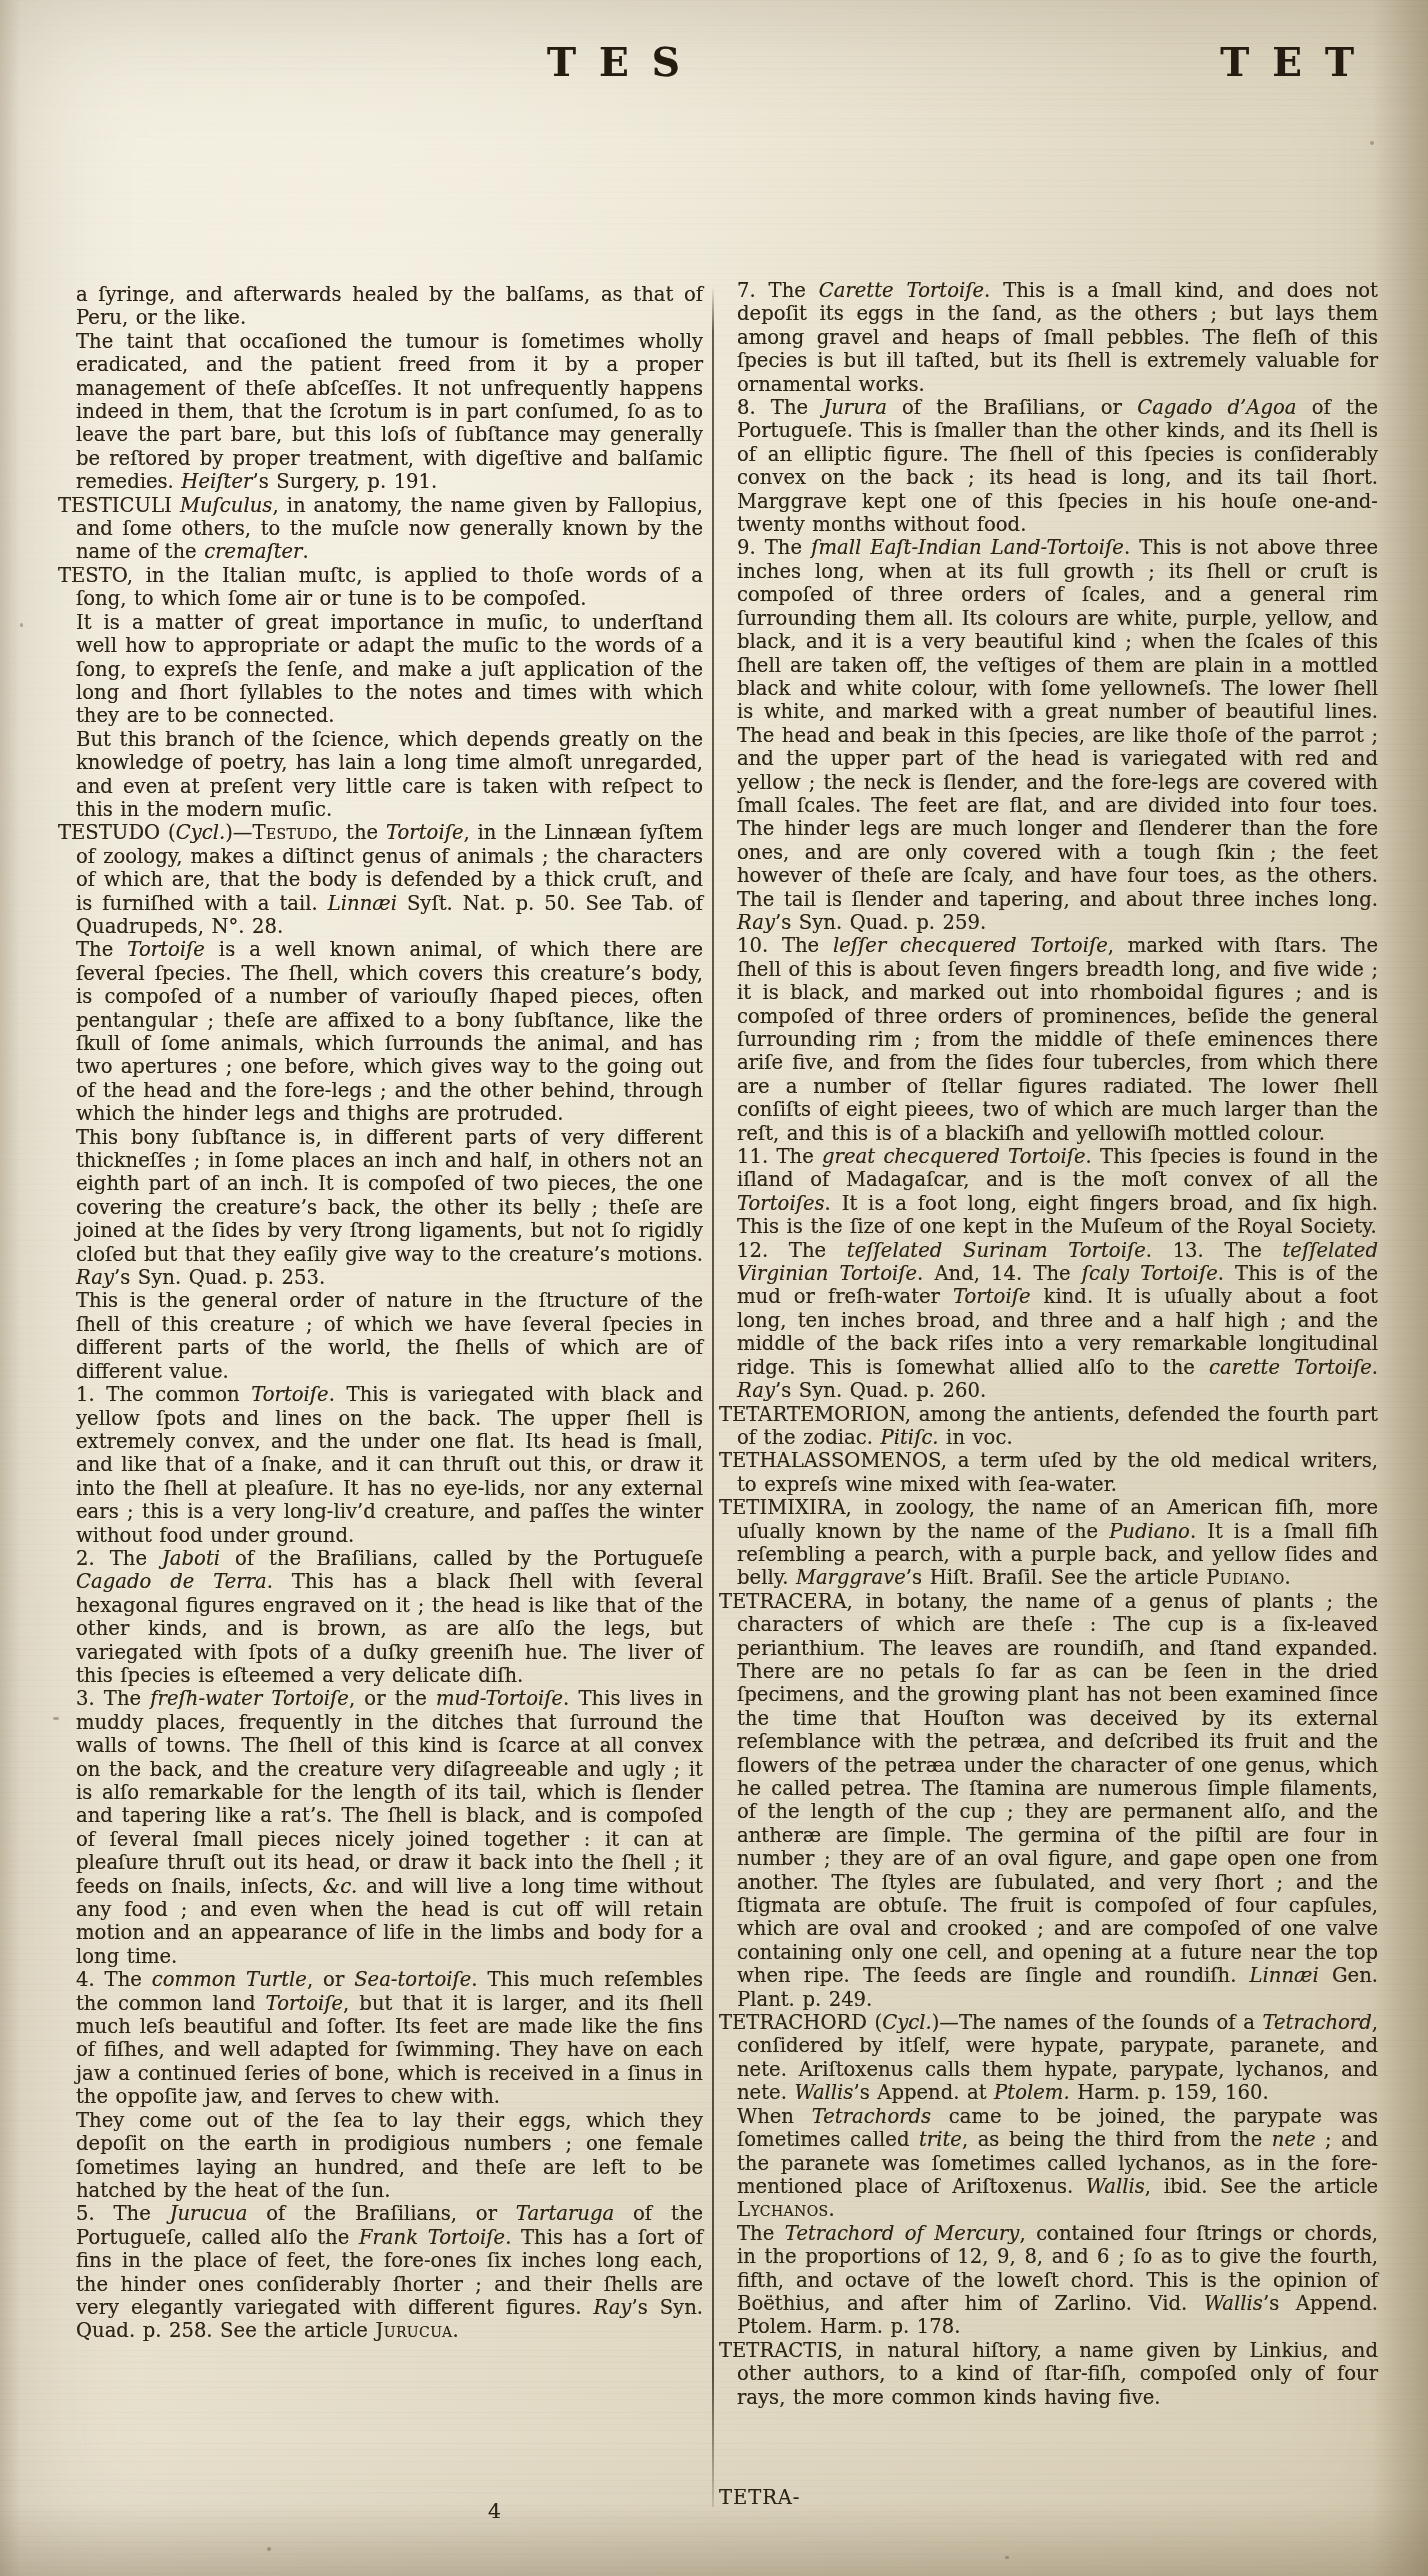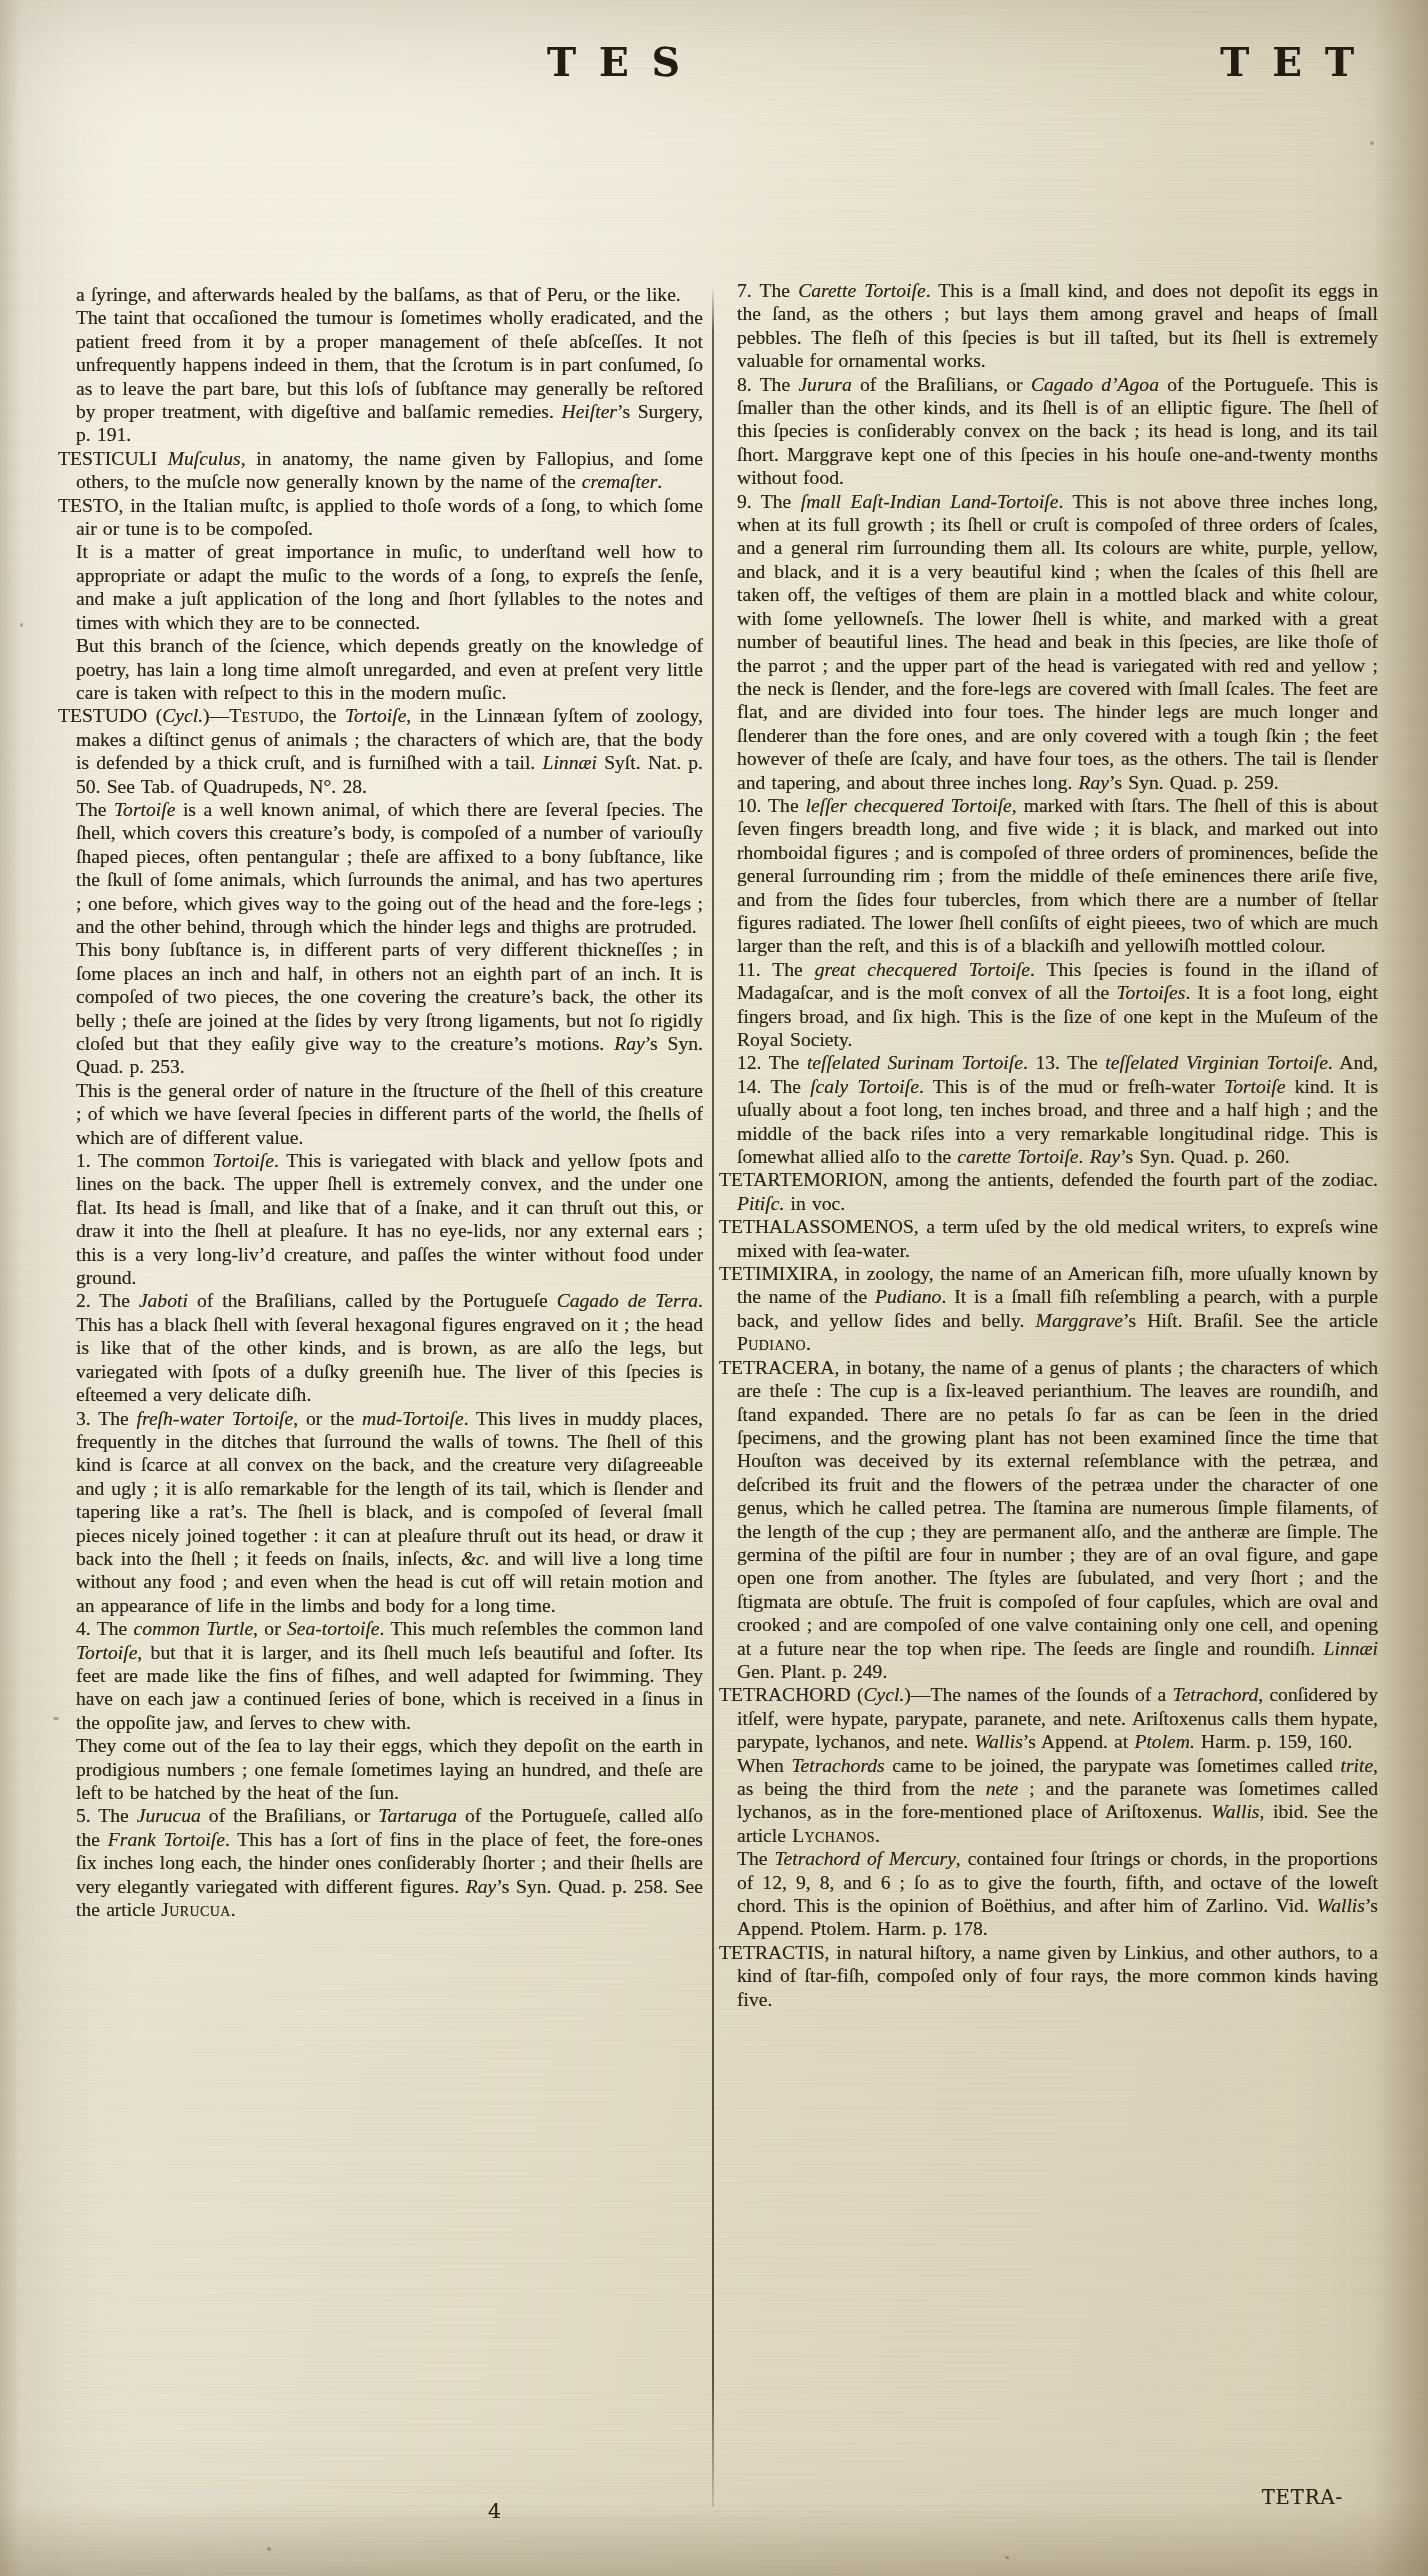--- a/index.html
+++ b/index.html
@@ -45,33 +45,33 @@
     position:absolute;
     font-size:19.6px;line-height:23.4px;
     word-spacing:1.3px;
     color:#2e2416;
     text-shadow:0 0 0.4px rgba(46,36,22,0.55);
     padding-left:18px;
   }
   .col-left{left:58px;top:283px;width:627px;}
   .col-right{left:719px;top:279px;width:641px;}
 
-  .para{margin:0;text-align:justify;font-family:Liberation Serif, serif;}
+  .para{margin:0;text-align:justify;}
   .entry{text-indent:-18px;}
   .seg-i{font-style:italic;}
   .seg-sc{font-variant:small-caps;letter-spacing:0.4px;}
 
   .page-num{
     position:absolute;left:488px;top:2499px;
     font-size:20.5px;color:#2e2416;
     text-shadow:0 0 0.4px rgba(46,36,22,0.55);
   }
   .catchword{
-    position:absolute;left:697px;top:2486px;width:646px;
-    text-align:right;font-size:19.6px;letter-spacing:0.9px;color:#2e2416;
+    position:absolute;left:719px;top:2486px;width:646px;
+    text-align:left;font-size:19.6px;letter-spacing:0.9px;color:#2e2416;
     text-shadow:0 0 0.4px rgba(46,36,22,0.55);
   }
   .speck{position:absolute;border-radius:50%;background:rgba(92,72,44,0.38);}
   .speck1{left:1370px;top:141px;width:4.4px;height:4.4px;}
   .speck2{left:53px;top:1717px;width:6.2px;height:2.7px;border-radius:1.8px;}
   .speck3{left:267px;top:2547px;width:3.6px;height:3.6px;}
   .speck4{left:1005px;top:2556px;width:3.6px;height:2.7px;}
   .speck5{left:19.6px;top:623px;width:3.6px;height:4.4px;}
 </style>
 </head>

